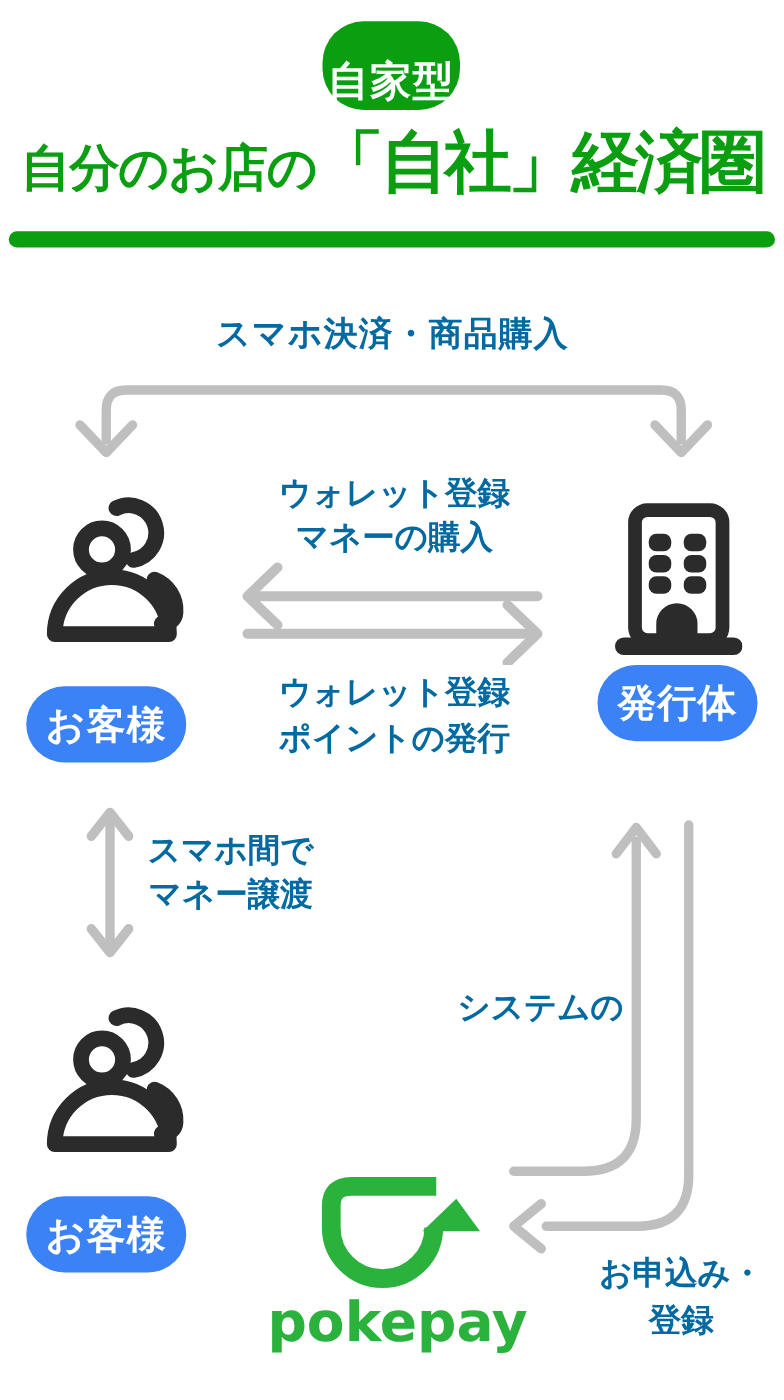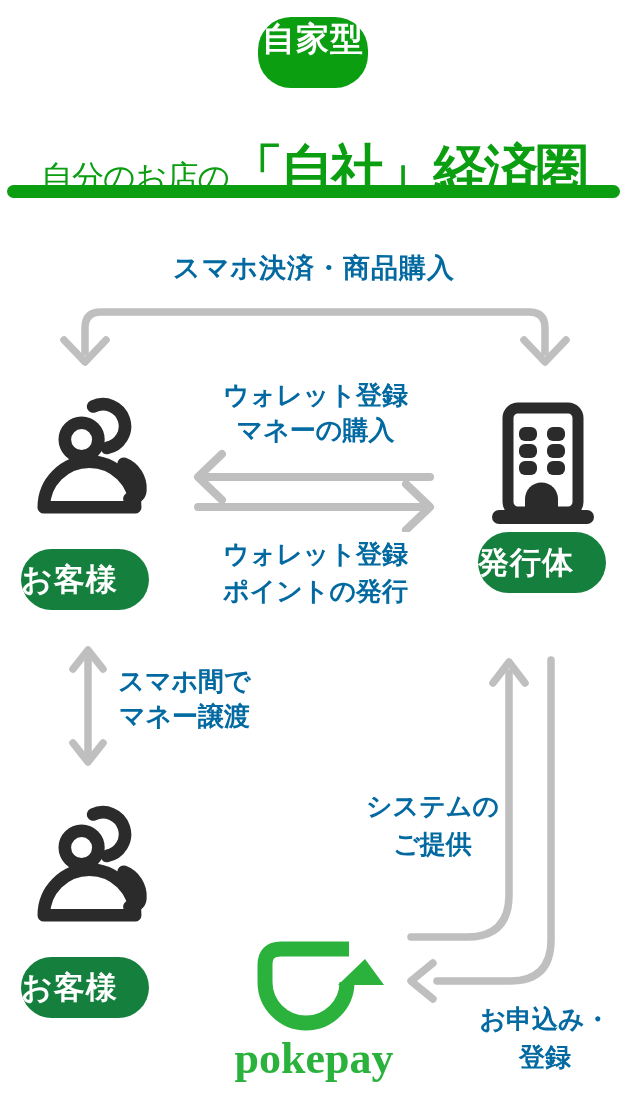--- a/index.html
+++ b/index.html
@@ -4,57 +4,57 @@
 <style>
   html,body{margin:0;padding:0;background:#ffffff;}
   #canvas{
     position:relative;width:627px;height:1120px;background:#ffffff;overflow:hidden;
     font-family:"DejaVu Sans","Liberation Sans",sans-serif;
   }
   .abs{position:absolute;}
   
   .badge{
     left:258px;top:17px;width:110px;height:71px;border-radius:33px;
-    background:#0a9e10;color:#ffffff;display:flex;align-items:flex-start;justify-content:center;
+    background:#0a9e10;color:#ffffff;display:flex;align-items:flex-end;justify-content:center;
     font-size:33px;font-weight:700;letter-spacing:1px;
   }
   .title{
     left:0;top:94px;width:627px;display:flex;justify-content:center;align-items:baseline;
     color:#0a9e10;white-space:nowrap;
   }
-  .title .prefix{font-size:32px;font-weight:400;letter-spacing:-1px;}
-  .title .emphasis{font-size:54px;font-weight:800;letter-spacing:-3px;margin-top:40px;}
+  .title .prefix{font-size:40px;font-weight:700;letter-spacing:-1px;}
+  .title .emphasis{font-size:54px;font-weight:800;letter-spacing:-3px;}
   .rule{left:7px;top:185px;width:613px;height:13px;border-radius:7px;background:#0a9e10;}
   
   .lbl{
     color:#0369a1;font-weight:800;font-size:26px;line-height:36px;text-align:center;white-space:nowrap;
   }
   .lbl-top{left:64px;top:250px;width:500px;font-size:27px;letter-spacing:1px;}
   .lbl-wallet{left:193px;top:378px;width:245px;line-height:35px;}
   .lbl-issue{left:178px;top:536px;width:275px;line-height:37px;}
   .lbl-transfer{left:112px;top:664px;width:145px;line-height:35px;}
   .lbl-system{left:355px;top:787px;width:155px;line-height:38px;}
   .lbl-apply{left:469px;top:1000px;width:152px;line-height:38px;}
   
   .pill{
-    height:61px;border-radius:31px;background:#15803d;color:#ffffff;
-    display:flex;align-items:center;
+    height:61px;border-radius:31px;background:#3b82f6;color:#ffffff;
+    display:flex;align-items:center;justify-content:center;
     font-size:31px;font-weight:700;letter-spacing:1px;
   }
   .pill-customer-top{left:21px;top:549px;width:128px;}
   .pill-issuer{left:478px;top:532px;width:128px;}
   .pill-customer-bottom{left:21px;top:957px;width:128px;}
   
   .users-top{left:27px;top:396px;}
   .users-bottom{left:27px;top:804px;}
   .building{left:492px;top:400px;}
   .pokepay-mark{left:248px;top:932px;}
   .wordmark{
     left:214px;top:1036px;width:200px;text-align:center;
-    color:#2ab23c;font-size:44px;font-weight:700;letter-spacing:0px;line-height:46px;font-family:Liberation Serif, serif;
+    color:#2ab23c;font-size:44px;font-weight:700;letter-spacing:0px;line-height:46px;
   }
   svg{display:block;}
 </style>
 </head>
 <body>
 
 <div id="canvas">
 
   <div class="abs badge">
     <span>自家型</span>
@@ -155,21 +155,20 @@
         <polyline points="98,33 114,12 130,33"></polyline>
       </g>
       <g>
         <path d="M156,10 V290 Q156,331 115,331 H42"></path>
         <polyline points="38,313 16,331 38,349"></polyline>
       </g>
     </g>
   </svg>
   <div class="abs lbl lbl-system">
     <div>システムの</div>
-    <div>ご提供</div>
   </div>
   <div class="abs lbl lbl-apply">
     <div>お申込み・</div>
     <div>登録</div>
   </div>
 
   <svg class="abs pokepay-mark" width="145" height="110" viewBox="0 0 145 110">
     <g fill="none" stroke="#2ab23c" stroke-width="15">
       <path d="M101,17 H33 Q17,17 17,33 V50 A41,41 0 0 0 99,50"></path>
     </g>

